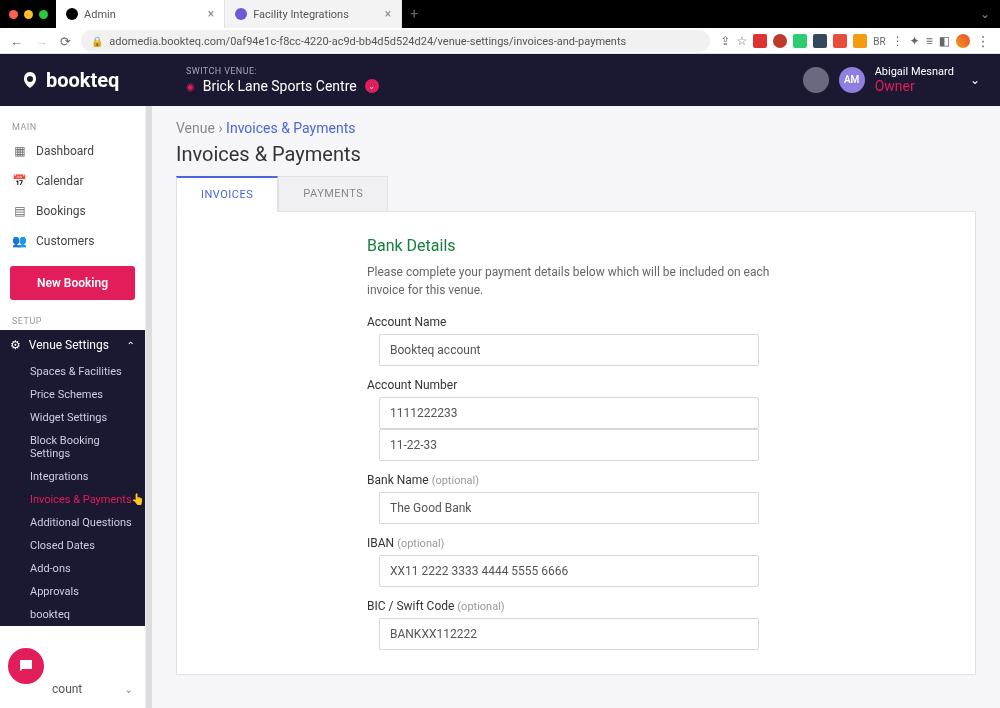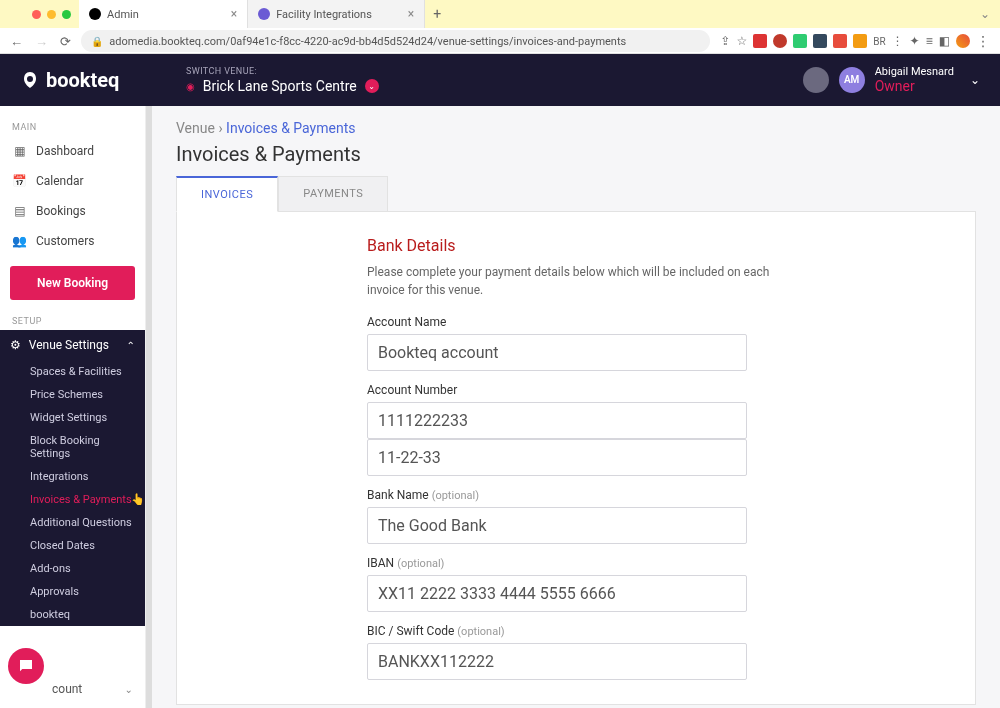--- a/index.html
+++ b/index.html
@@ -1,19 +1,19 @@
 <!DOCTYPE html>
 <html><head>
 <meta charset="utf-8">
 <style>
 * { box-sizing: border-box; margin: 0; padding: 0; font-family: -apple-system, BlinkMacSystemFont, "Segoe UI", Roboto, sans-serif; }
 body { width: 1000px; height: 708px; overflow: hidden; background: #fff; }
 
 .browser-chrome { height: 54px; background: #fff; border-bottom: 1px solid #e0e0e0; }
-.tab-bar { height: 28px; display: flex; align-items: center; padding-left: 24px; background: #fef9c3; }
+.tab-bar { height: 28px; display: flex; align-items: center; padding-left: 1px; background: #000000; }
 .traffic-lights { display: flex; gap: 6px; padding: 0 8px; }
 .dot { width: 9px; height: 9px; border-radius: 50%; }
 .dot.red { background: #ff5f57; } .dot.yellow { background: #febc2e; } .dot.green { background: #28c840; }
 .tab { display: flex; align-items: center; height: 28px; padding: 0 10px; font-size: 11px; color: #555; border-right: 1px solid #e0e0e0; gap: 6px; background:#fff;}
 .tab.active { background: #fff; }
 .tab .fav { width:12px; height:12px; border-radius:2px; }
 .tab-close { color:#888; font-size:12px; }
 .new-tab { width:24px; text-align:center; color:#666; font-size:14px; }
 .addr-bar { height: 26px; display: flex; align-items: center; padding: 0 10px; gap: 10px; }
 .nav-icons { display:flex; gap:12px; color:#666; font-size:13px; }
@@ -50,25 +50,25 @@
 
 .content-scroll { width:6px; background:#ddd; }
 .main { flex:1; background:#f6f6f8; padding: 14px 24px; overflow:hidden; position:relative;}
 .breadcrumb { font-size:14px; color:#888; margin-bottom:6px; }
 .breadcrumb a { color:#4a66d8; text-decoration:none; }
 .page-title { font-size:20px; font-weight:400; color:#333; margin-bottom:10px; }
 .tabs { display:flex; border-bottom:1px solid #e2e2e2; }
 .tabm { padding:10px 24px; font-size:11px; letter-spacing:0.5px; color:#888; border-top:1px solid #e2e2e2; border-left:1px solid #e2e2e2; border-right:1px solid #e2e2e2; background:#f0f0f2; cursor:pointer;}
 .tabm.active { color:#4a66d8; background:#fff; border-top:2px solid #4a66d8; border-bottom:1px solid #fff; margin-bottom:-1px;}
 .panel { background:#fff; border:1px solid #e2e2e2; border-top:none; padding: 24px 190px 24px 190px; }
-.section-title { color:#b91c1c; font-size:16px; margin-bottom:8px; }
+.section-title { color:#15803d; font-size:16px; margin-bottom:8px; }
 .section-desc { font-size:12px; color:#666; line-height:1.5; margin-bottom:16px; max-width:420px;}
 .field-label { font-size:12px; color:#333; margin-bottom:5px; margin-top:12px;}
 .field-label .opt { color:#999; font-size:11px; }
-.input { width:380px; border:1px solid #d6d6dc; border-radius:2px; padding:8px 10px; font-size:16px; color:#555; background:#fff;}
+.input { width:380px; border:1px solid #d6d6dc; border-radius:2px; padding:8px 10px; font-size:12px; color:#555; background:#fff;margin-left:12px;}
 .cursor-hand { position:absolute; font-size:11px; }
 </style>
 </head>
 <body>
 
 <div class="browser-chrome">
   <div class="tab-bar">
     <div class="traffic-lights">
       <div class="dot red"></div>
       <div class="dot yellow"></div>

